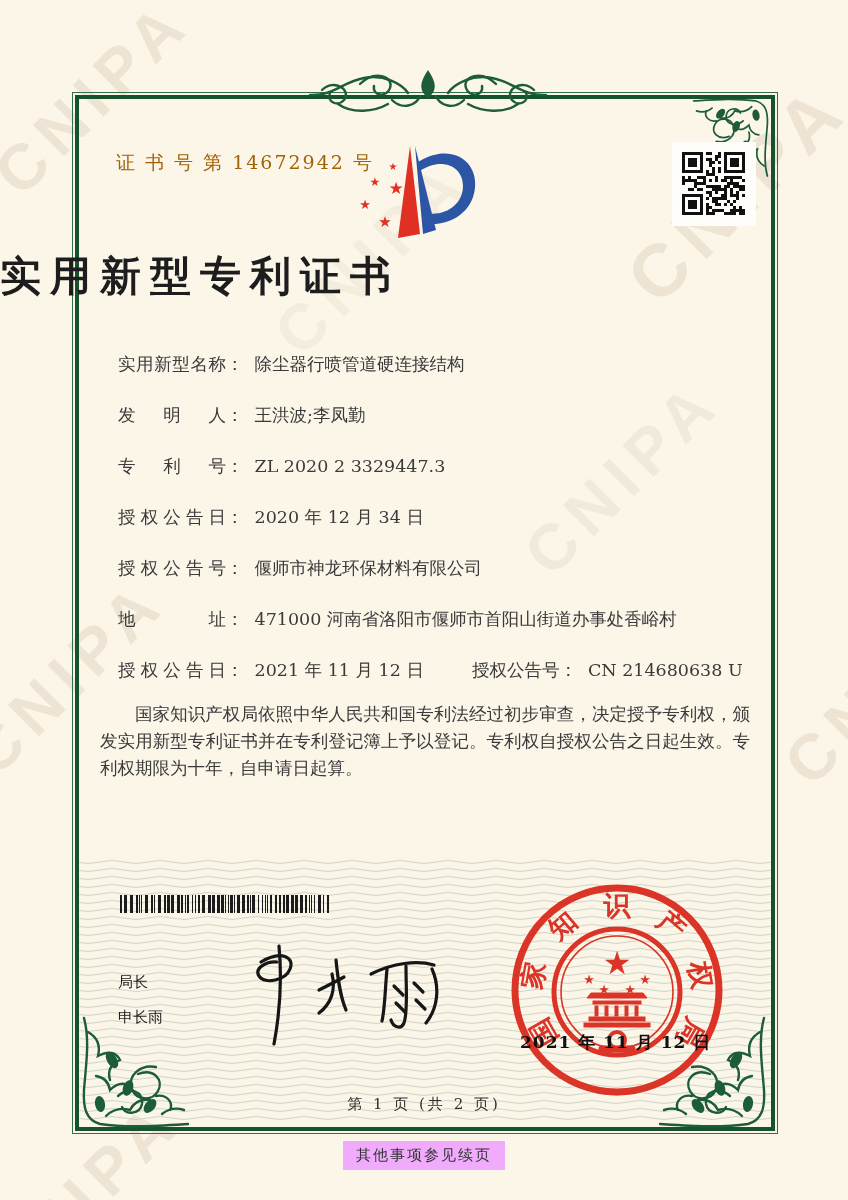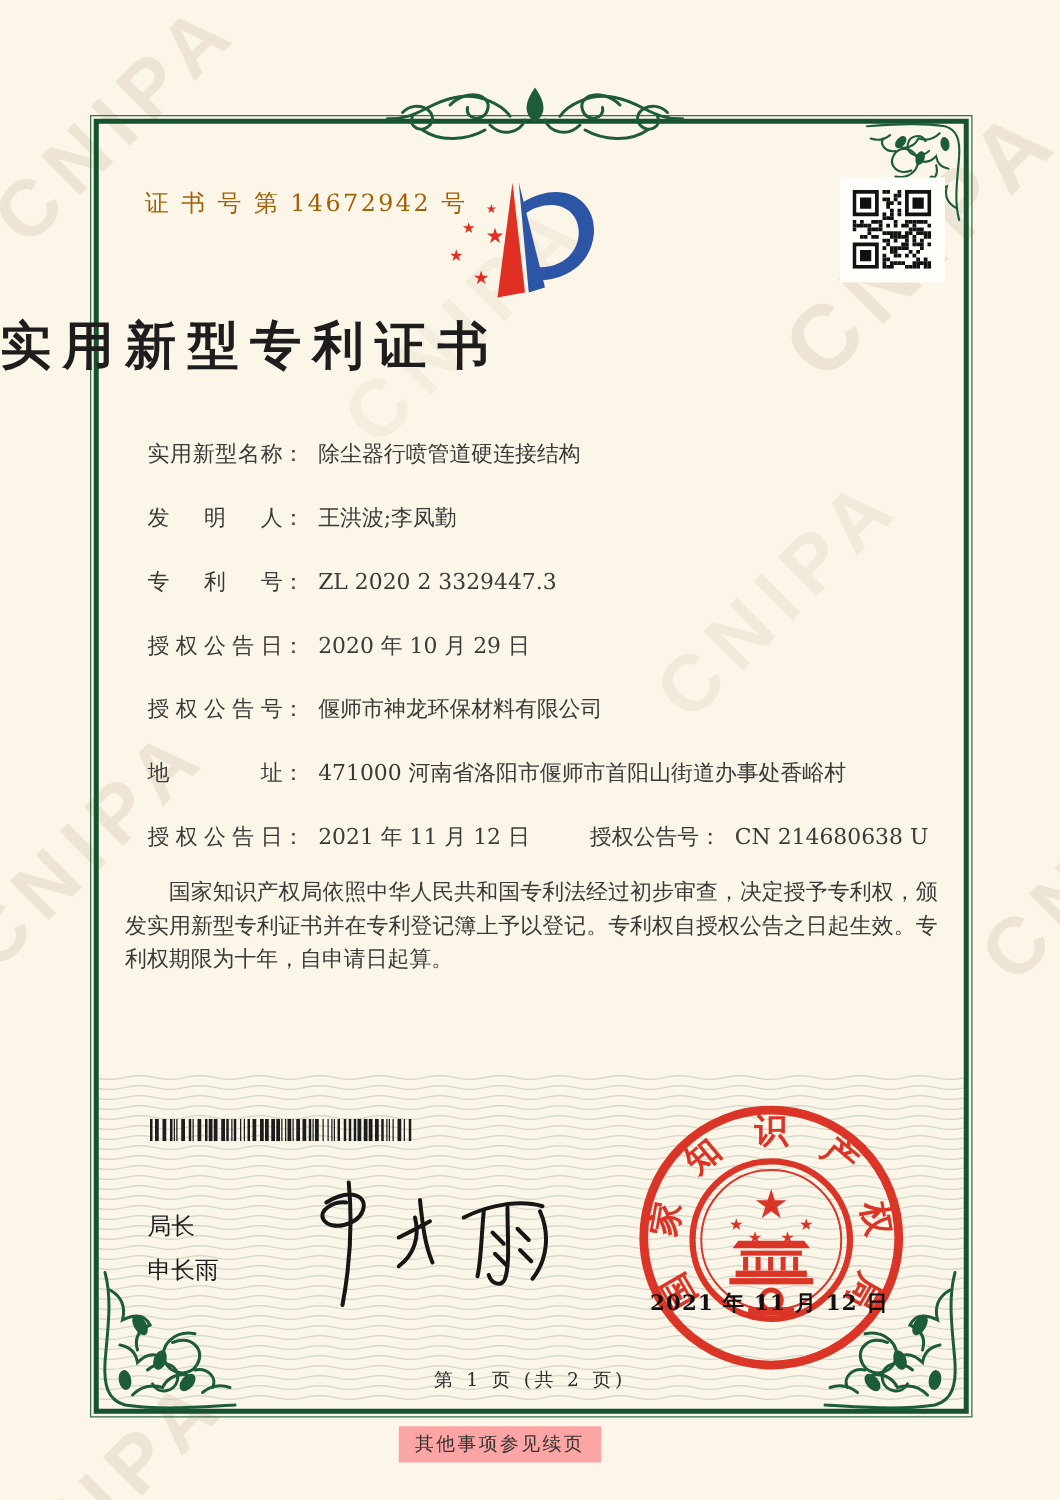--- a/index.html
+++ b/index.html
@@ -33,28 +33,28 @@
   .fcolon{margin-right:11px;}
   .pair2{margin-left:48px;}
   .paras{
     position:absolute;left:100px;top:701px;width:650px;font-size:17.5px;
     line-height:27px;color:#3a3a3a;text-align:justify;z-index:5;
   }
   .paras p{margin:0;text-indent:2em;}
   .waves{position:absolute;left:76px;top:858px;z-index:2;}
   .barcode{position:absolute;left:120px;top:895px;z-index:5;}
   .signer{position:absolute;left:118px;top:964px;font-family:"Liberation Sans","DejaVu Sans",sans-serif;
-    font-size:19px;color:#1c1c1c;line-height:35px;z-index:5;}
+    font-size:15px;color:#1c1c1c;line-height:35px;z-index:5;}
   .signature{position:absolute;left:235px;top:938px;z-index:6;}
   .seal{position:absolute;left:507px;top:880px;z-index:6;opacity:.94;}
   .seal-date{position:absolute;left:520px;top:1031px;width:200px;font-size:17px;font-weight:bold;
     letter-spacing:1px;color:#101010;z-index:7;white-space:nowrap;}
   .page-num{position:absolute;left:0;top:1095px;width:100%;text-align:center;font-size:15px;
     letter-spacing:3px;color:#2f2f2f;z-index:5;}
-  .note-box{position:absolute;left:319px;top:1141px;background:#fca5a5;padding:5px 13px;
+  .note-box{position:absolute;left:343px;top:1141px;background:#f0abfc;padding:5px 13px;
     font-size:15px;letter-spacing:2px;color:#333;z-index:5;}
 </style>
 </head>
 <body>
 
 <div class="page">
 
   <span class="wm" style="left:-30px;top:60px;">CNIPA</span>
   <span class="wm" style="left:600px;top:150px;font-size:74px;">CNIPA</span>
   <span class="wm" style="left:250px;top:220px;color:rgba(186,166,134,0.12);">CNIPA</span>
@@ -340,21 +340,21 @@
     <div class="field-row">
       <span class="flabel">实用新型名称</span><span class="fcolon">：</span><span class="fvalue">除尘器行喷管道硬连接结构</span>
     </div>
     <div class="field-row">
       <span class="flabel">发明人</span><span class="fcolon">：</span><span class="fvalue">王洪波;李凤勤</span>
     </div>
     <div class="field-row">
       <span class="flabel">专利号</span><span class="fcolon">：</span><span class="fvalue">ZL 2020 2 3329447.3</span>
     </div>
     <div class="field-row">
-      <span class="flabel">授权公告日</span><span class="fcolon">：</span><span class="fvalue">2020 年 10 月 29 日</span>
+      <span class="flabel">授权公告日</span><span class="fcolon">：</span><span class="fvalue">2020 年 12 月 34 日</span>
     </div>
     <div class="field-row">
       <span class="flabel">授权公告号</span><span class="fcolon">：</span><span class="fvalue">偃师市神龙环保材料有限公司</span>
     </div>
     <div class="field-row">
       <span class="flabel">地址</span><span class="fcolon">：</span><span class="fvalue">471000 河南省洛阳市偃师市首阳山街道办事处香峪村</span>
     </div>
     <div class="field-row">
       <span class="flabel">授权公告日</span><span class="fcolon">：</span><span class="fvalue">2021 年 11 月 12 日</span><span class="pair2"><span>授权公告号</span><span class="fcolon">：</span><span>CN 214680638 U</span></span>
     </div>

